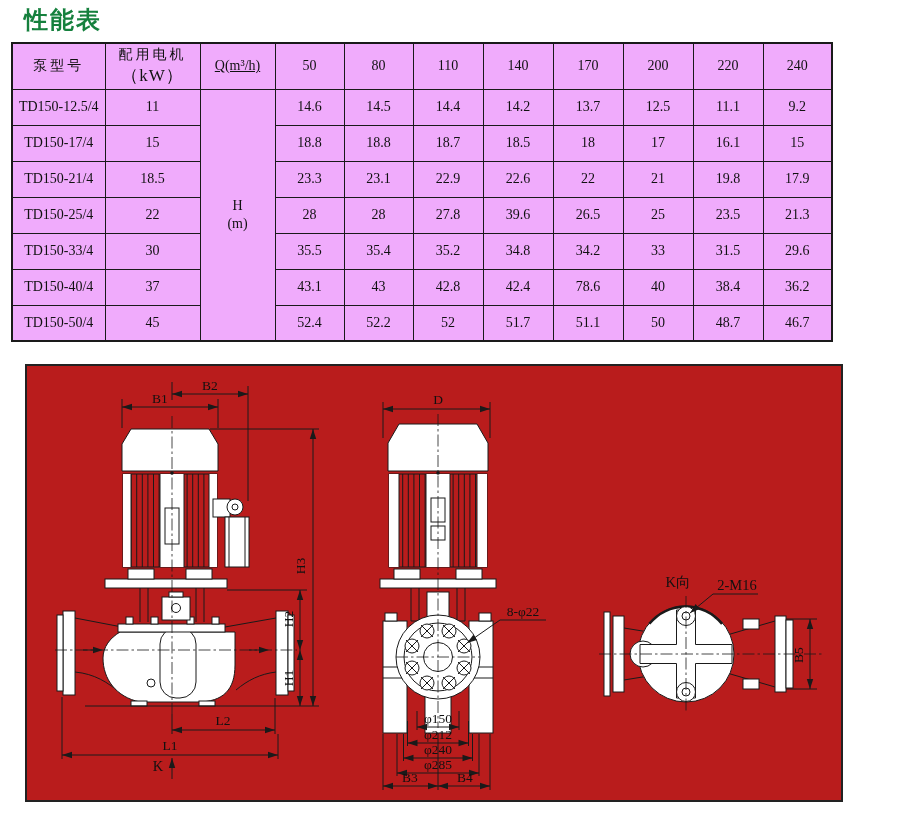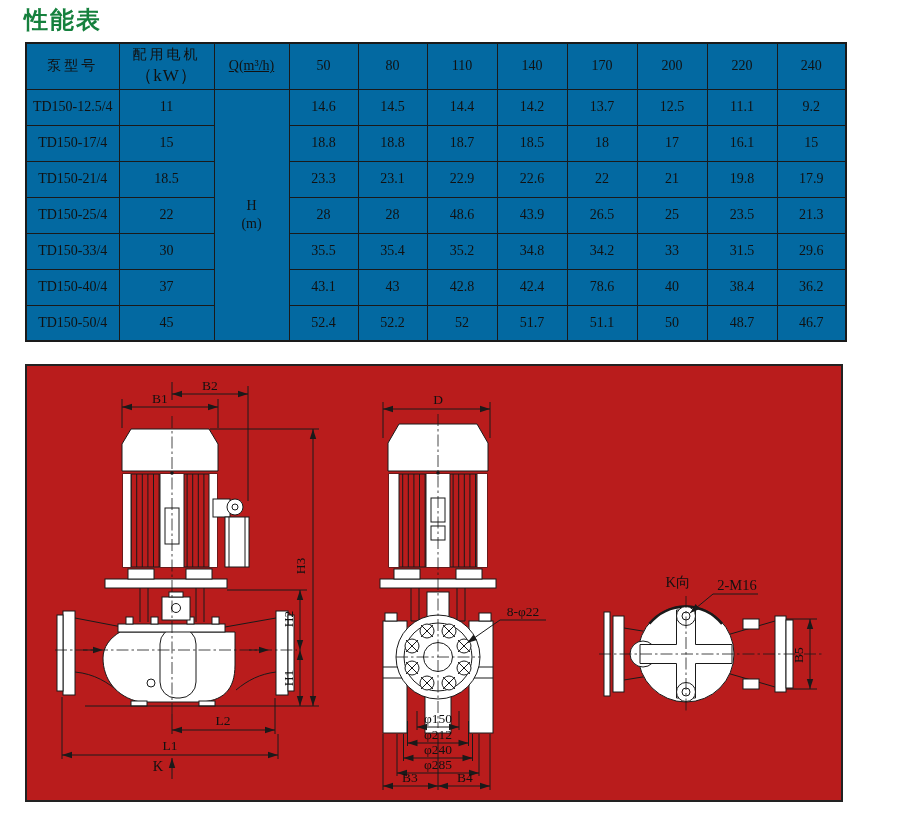--- a/index.html
+++ b/index.html
@@ -1,21 +1,21 @@
 <!DOCTYPE html>
 <html><head>
 <meta charset="utf-8">
 <style>
   html,body{margin:0;padding:0;}
   body{width:900px;height:830px;background:#fff;position:relative;overflow:hidden;
        font-family:"Liberation Serif",serif;color:#000;}
   .title{position:absolute;left:24px;top:4px;font-family:"Liberation Sans",sans-serif;
          font-weight:bold;font-size:24px;letter-spacing:2px;color:#15803d;}
-  table.perf{position:absolute;left:25px;top:42px;width:820px;border-collapse:collapse;
-         table-layout:fixed;border:2px solid #1a1a1a;background:#0369a1;}
+  table.perf{position:absolute;left:11px;top:42px;width:820px;border-collapse:collapse;
+         table-layout:fixed;border:2px solid #1a1a1a;background:#f0abfc;}
   table.perf td{border:1px solid #1a1a1a;text-align:center;vertical-align:middle;
          padding:0;font-size:14px;color:#111;}
   tr.hd{height:46px;}
   tr.dr{height:36px;margin-left:36px;}
   td.model{font-size:13.5px;}
   td.cnh{font-size:16px;letter-spacing:3px;}
   td.cnh .sub{font-size:17px;letter-spacing:1px;}
   td.qh{font-size:17px;letter-spacing:0;text-decoration:underline;}
   td.flowh{font-size:17px;}
   td.hcell{font-size:16px;line-height:1.25;}
@@ -105,22 +105,22 @@
 <td>22</td>
 <td>21</td>
 <td>19.8</td>
 <td>17.9</td>
 </tr>
 <tr class="dr">
 <td class="model">TD150-25/4</td>
 <td>22</td>
 <td>28</td>
 <td>28</td>
-<td>48.6</td>
-<td>43.9</td>
+<td>27.8</td>
+<td>39.6</td>
 <td>26.5</td>
 <td>25</td>
 <td>23.5</td>
 <td>21.3</td>
 </tr>
 <tr class="dr">
 <td class="model">TD150-33/4</td>
 <td>30</td>
 <td>35.5</td>
 <td>35.4</td>

